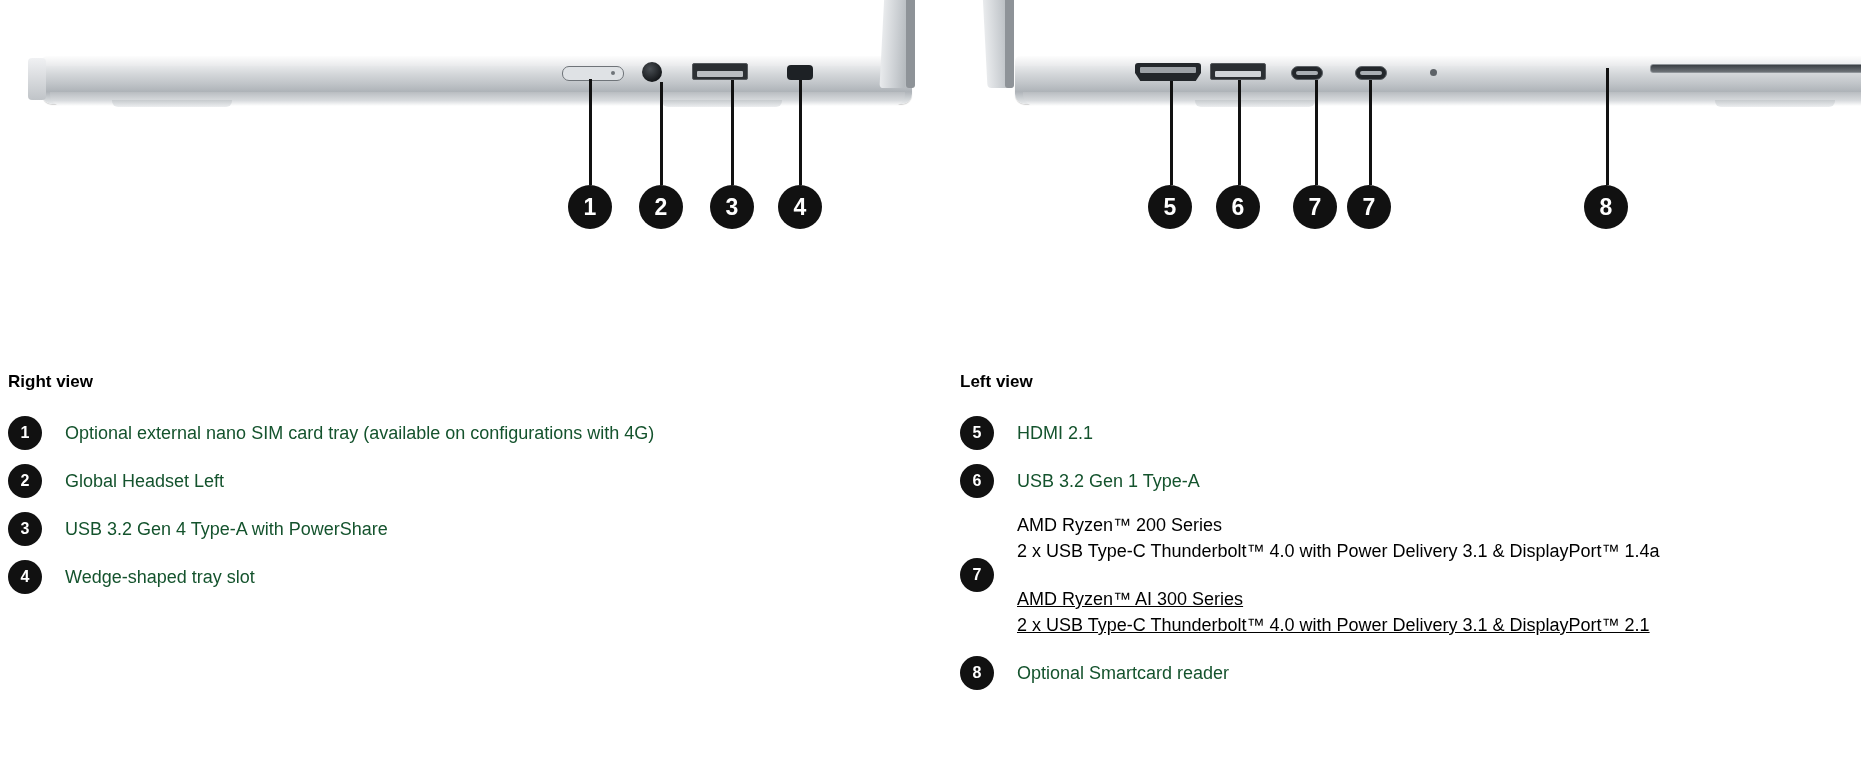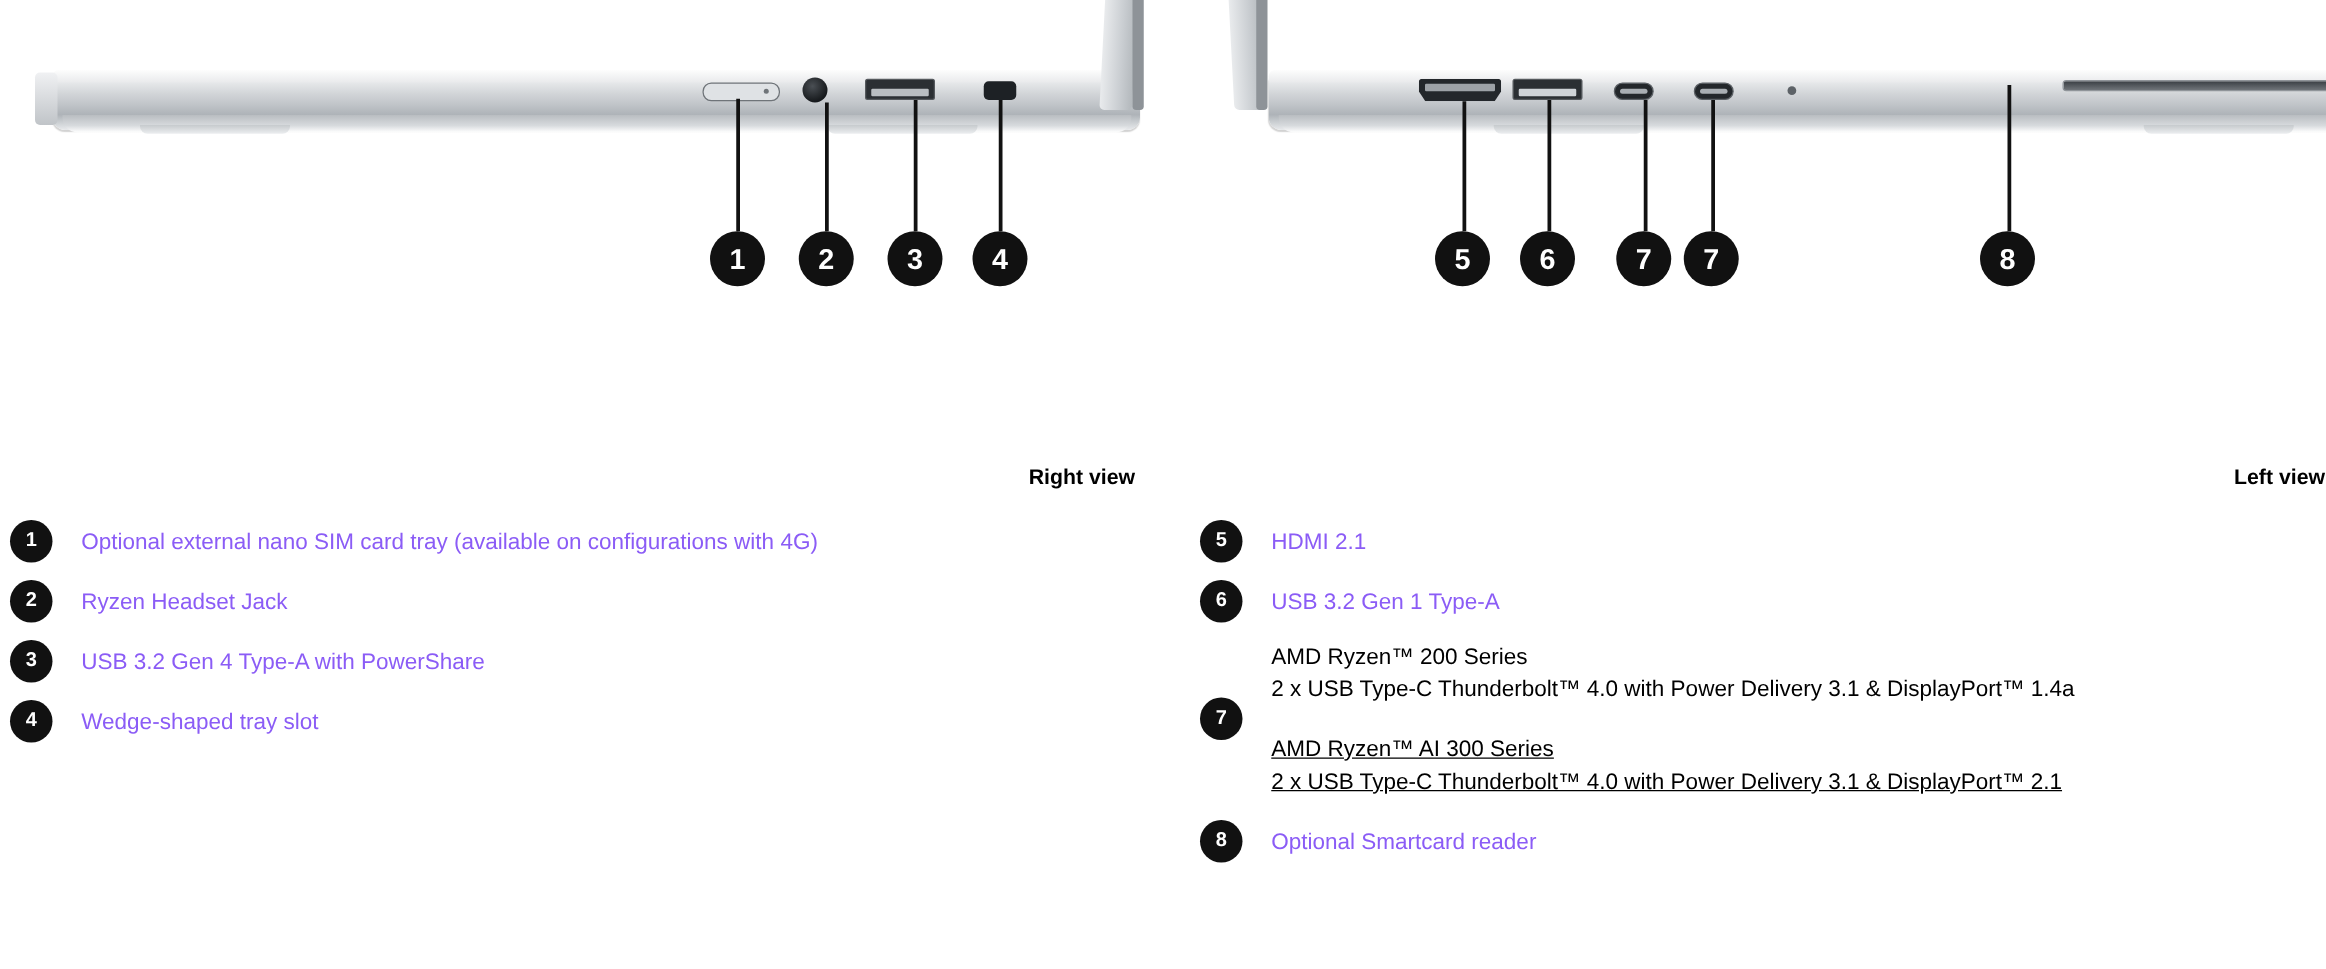--- a/index.html
+++ b/index.html
@@ -241,21 +241,20 @@
     position: absolute;
     top: 372px;
   }
   .legend.col-right { left: 8px;  width: 900px; }
   .legend.col-left  { left: 960px; width: 900px; }
 
   .legend-title {
     font-size: 17px;
     font-weight: 700;
     margin-bottom: 24px;
-    text-align: right;
   }
 
   .legend-row {
     display: flex;
     align-items: flex-start;
     margin-bottom: 14px;
     min-height: 34px;
   }
   .legend-row .badge {
     flex: 0 0 auto;
@@ -266,21 +265,21 @@
     font-size: 16px;
     font-weight: 700;
     display: flex;
     align-items: center;
     justify-content: center;
     margin-right: 23px;
   }
   .legend-row .legend-text {
     font-size: 18px;
     line-height: 34px;
-    color: #8b5cf6;
+    color: #14532d;
     white-space: nowrap;
     text-align: right;
   }
   .legend-row.multi { align-items: center; margin-bottom: 18px; }
   .legend-row.multi .legend-block { padding: 0; }
   .legend-row.multi .legend-group { margin-bottom: 22px; }
   .legend-row.multi .legend-group:last-child { margin-bottom: 0; text-decoration: underline; }
   .legend-row.multi .legend-line {
     font-size: 18px;
     line-height: 26px;
@@ -364,21 +363,21 @@
 <div class="legend col-right">
   <div class="legend-title">Right view</div>
 
   <div class="legend-row">
     <div class="badge">1</div>
     <div class="legend-text">Optional external nano SIM card tray (available on configurations with 4G)</div>
   </div>
 
   <div class="legend-row">
     <div class="badge">2</div>
-    <div class="legend-text">Ryzen Headset Jack</div>
+    <div class="legend-text">Global Headset Left</div>
   </div>
 
   <div class="legend-row">
     <div class="badge">3</div>
     <div class="legend-text">USB 3.2 Gen 4 Type-A with PowerShare</div>
   </div>
 
   <div class="legend-row">
     <div class="badge">4</div>
     <div class="legend-text">Wedge-shaped tray slot</div>

